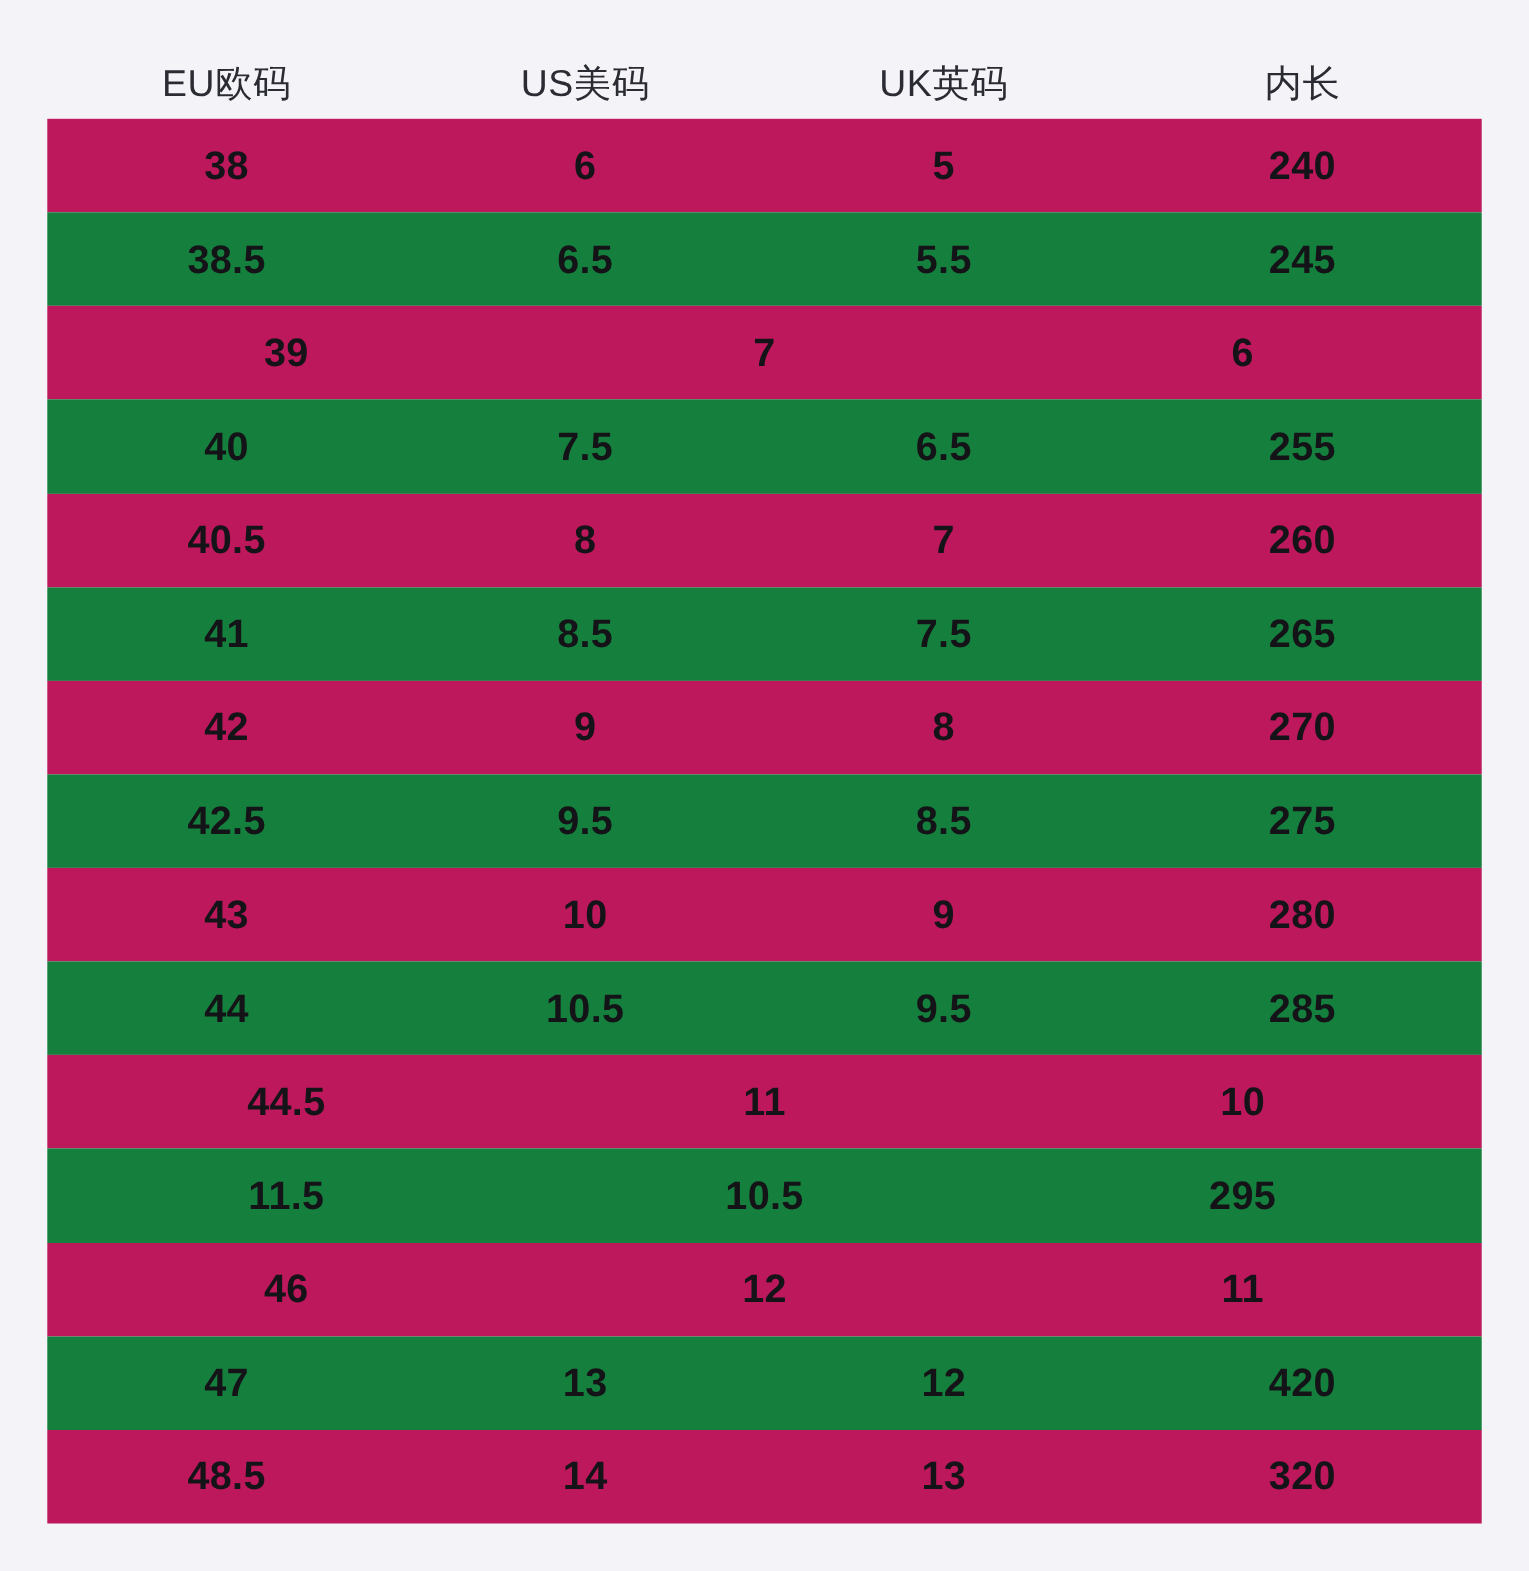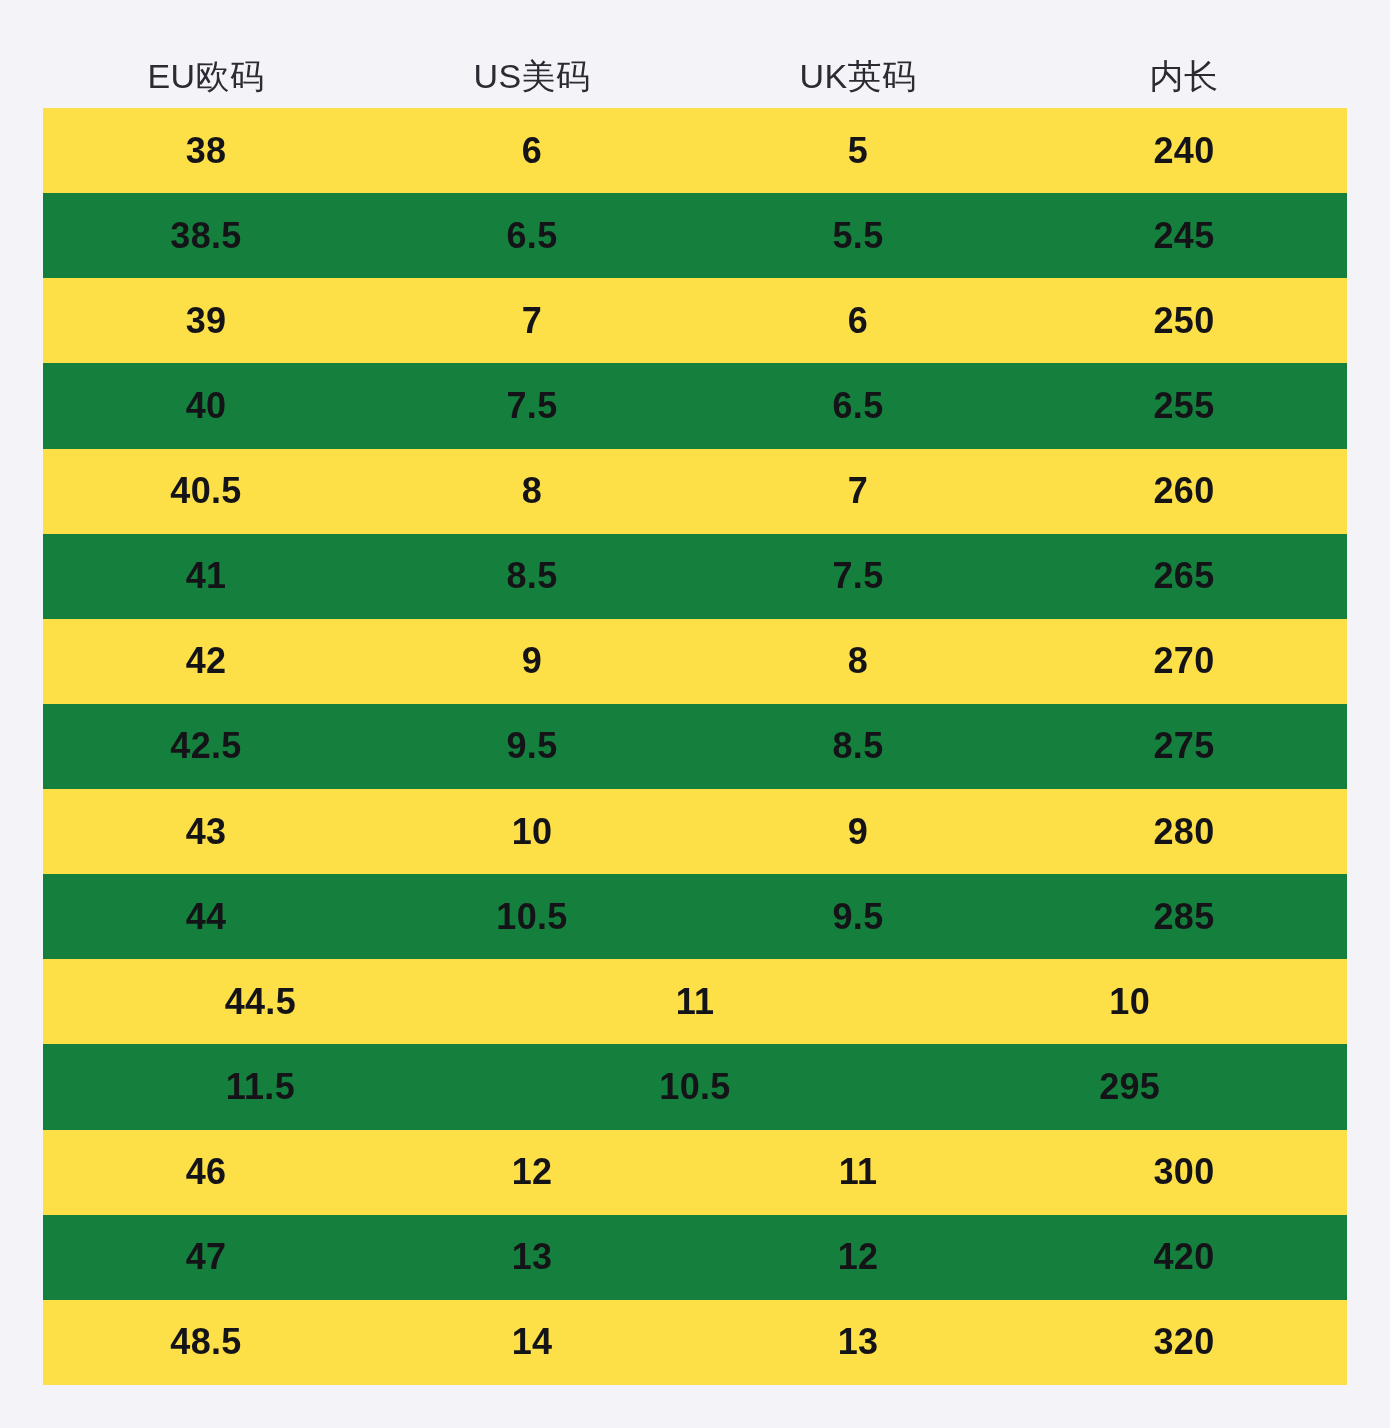--- a/index.html
+++ b/index.html
@@ -54,21 +54,21 @@
     width: 1304px;
     height: 1277px;
   }
   .chart-row {
     height: 85.13px;
     display: flex;
     align-items: center;
     background: #15803d;
   }
   .chart-row.alt {
-    background: #fde047;
+    background: #be185d;
   }
   .chart-row .cell {
     flex: 1 1 0;
     text-align: center;
     font-size: 36px;
     font-weight: 700;
     color: #141418;
     line-height: 1;
     letter-spacing: 0.3px;
     white-space: nowrap;
@@ -99,21 +99,20 @@
       <div class="cell">38.5</div>
       <div class="cell">6.5</div>
       <div class="cell">5.5</div>
       <div class="cell">245</div>
     </div>
 
     <div class="chart-row alt">
       <div class="cell">39</div>
       <div class="cell">7</div>
       <div class="cell">6</div>
-      <div class="cell">250</div>
     </div>
 
     <div class="chart-row">
       <div class="cell">40</div>
       <div class="cell">7.5</div>
       <div class="cell">6.5</div>
       <div class="cell">255</div>
     </div>
 
     <div class="chart-row alt">
@@ -167,21 +166,20 @@
     <div class="chart-row">
       <div class="cell">11.5</div>
       <div class="cell">10.5</div>
       <div class="cell">295</div>
     </div>
 
     <div class="chart-row alt">
       <div class="cell">46</div>
       <div class="cell">12</div>
       <div class="cell">11</div>
-      <div class="cell">300</div>
     </div>
 
     <div class="chart-row">
       <div class="cell">47</div>
       <div class="cell">13</div>
       <div class="cell">12</div>
       <div class="cell">420</div>
     </div>
 
     <div class="chart-row alt">

